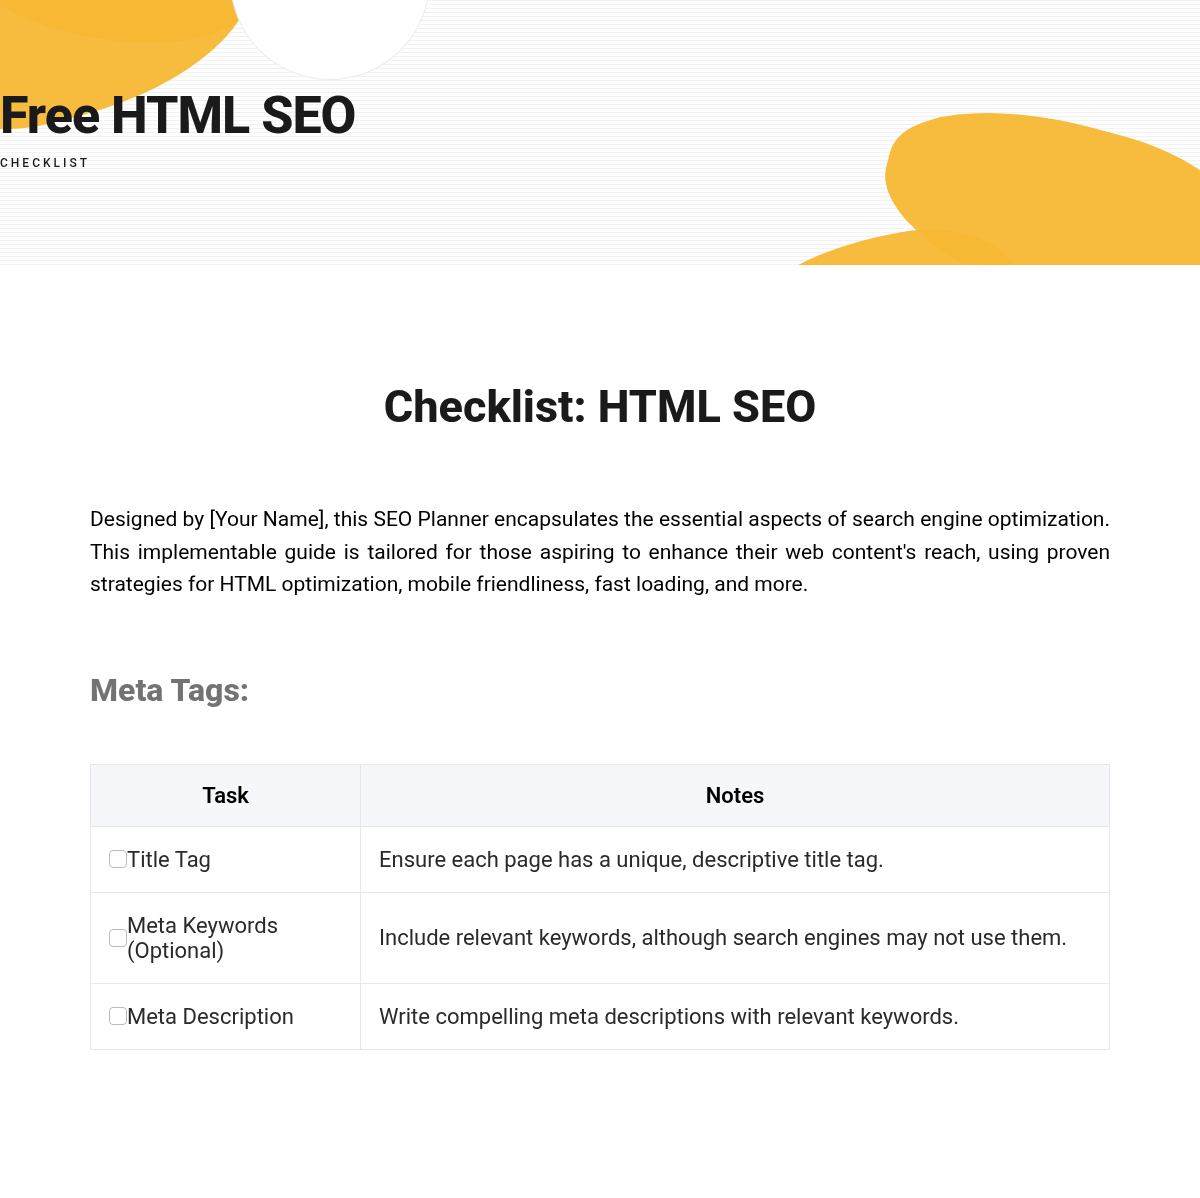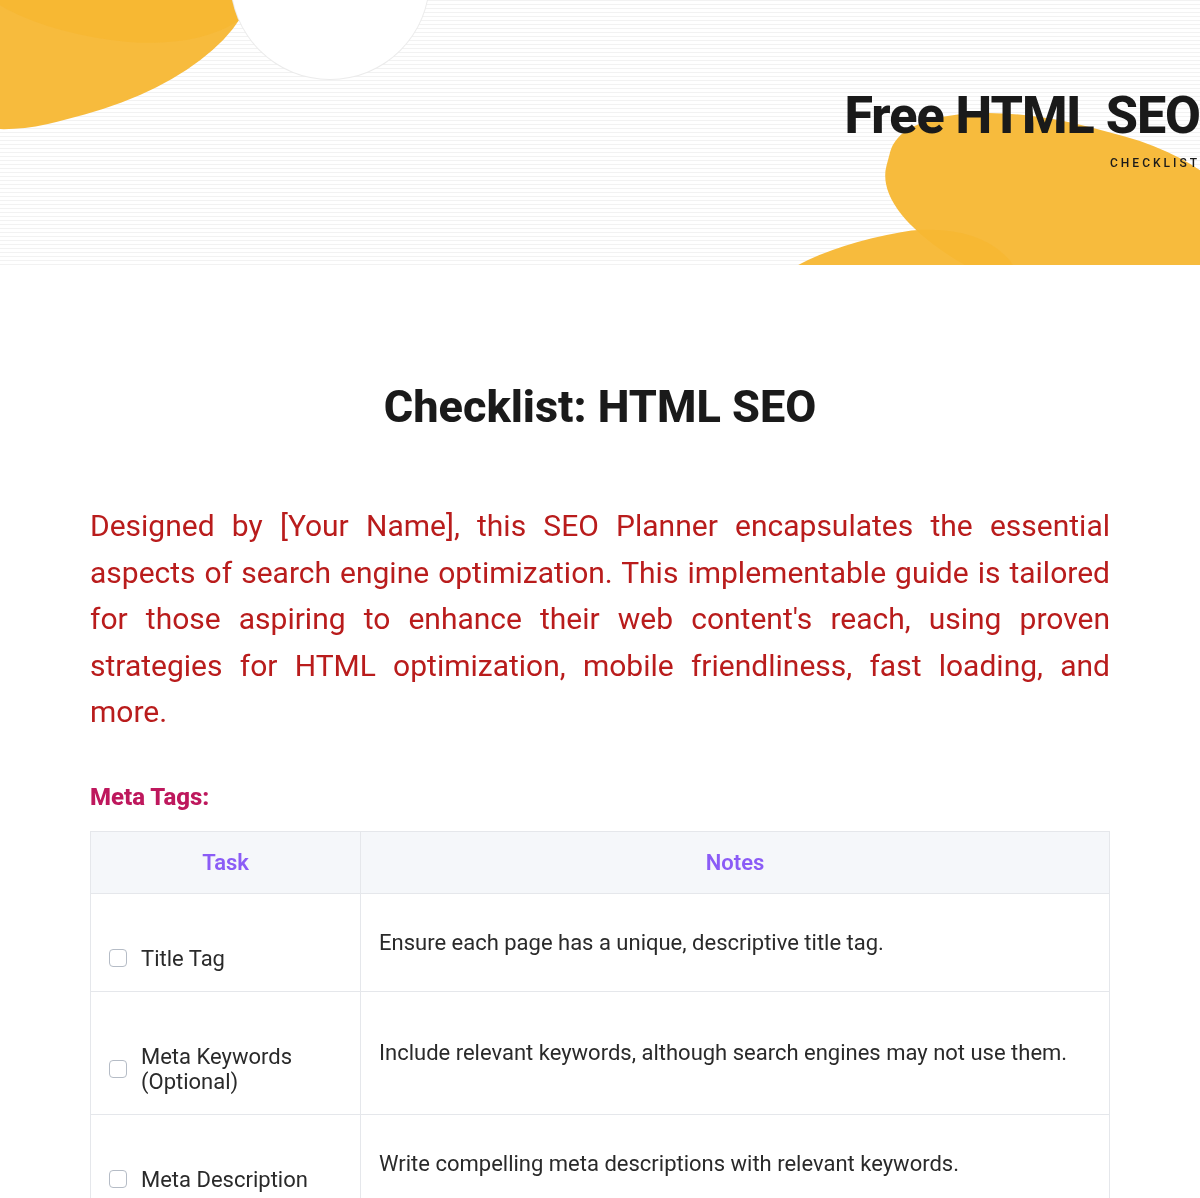--- a/index.html
+++ b/index.html
@@ -74,21 +74,21 @@
   left: 230px;
   width: 200px;
   height: 200px;
   border-radius: 50%;
   background: #ffffff;
   border: 1px solid rgba(0,0,0,0.08);
 }
 .hero-content {
   position: relative;
   z-index: 2;
-  text-align: right;
+  text-align: left;
   padding-top: 85px;
 }
 .hero-title {
   font-size: 52px;
   font-weight: 800;
   letter-spacing: -1px;
   color: #1a1a1a;
 }
 .hero-subtitle {
   font-size: 12px;
@@ -101,60 +101,58 @@
   padding: 115px 90px 40px 90px;
 }
 .doc-title {
   font-size: 45px;
   font-weight: 800;
   text-align: center;
   margin-bottom: 70px;
   color: #1a1a1a;
 }
 .intro {
-  font-size: 30px;
+  font-size: 21px;
   line-height: 1.55;
   text-align: justify;
-  color: #b91c1c;
-  margin-bottom: 47px;
+  color: #000000;
+  margin-bottom: 70px;
 }
 .section-heading {
-  font-size: 24px;
+  font-size: 32px;
   font-weight: 800;
-  margin-bottom: 20px;
-  color: #be185d;
+  margin-bottom: 55px;
+  color: #737373;
 }
 table.checklist {
   width: 100%;
   border-collapse: collapse;
   font-size: 22px;
 }
 table.checklist th {
   background: #f5f7fa;
-  color: #8b5cf6;
+  color: #000000;
   font-weight: 600;
   font-size: 22px;
   padding: 18px 20px;
   border: 1px solid #e5e7eb;
   text-align: center;
 }
 table.checklist td {
   border: 1px solid #e5e7eb;
   padding: 20px 18px;
   vertical-align: middle;
   color: #2a2a2a;
 }
 .task-cell {
   width: 270px;
 }
 .task-inner {
   display: flex;
   align-items: center;
-  gap: 14px;
-  margin-top: 32px;
 }
 .checkbox {
   width: 18px;
   height: 18px;
   border: 1.5px solid #b5bcc6;
   border-radius: 4px;
   flex-shrink: 0;
   background: #ffffff;
 }
 </style>

